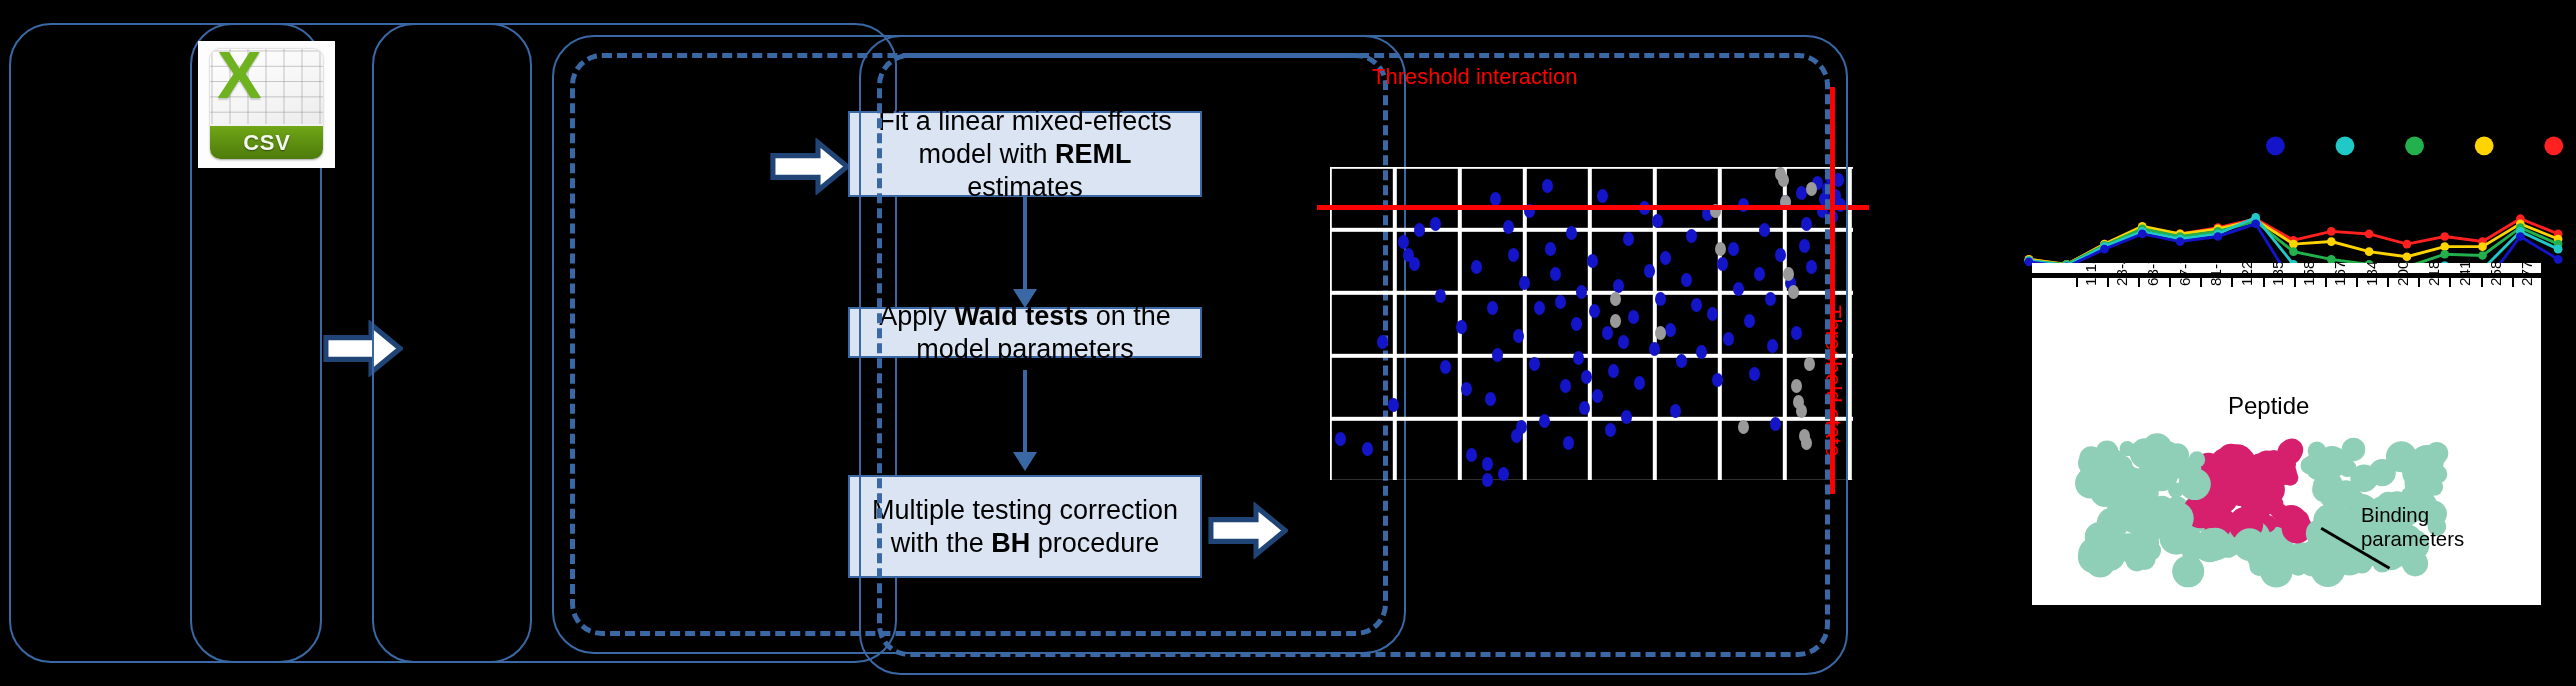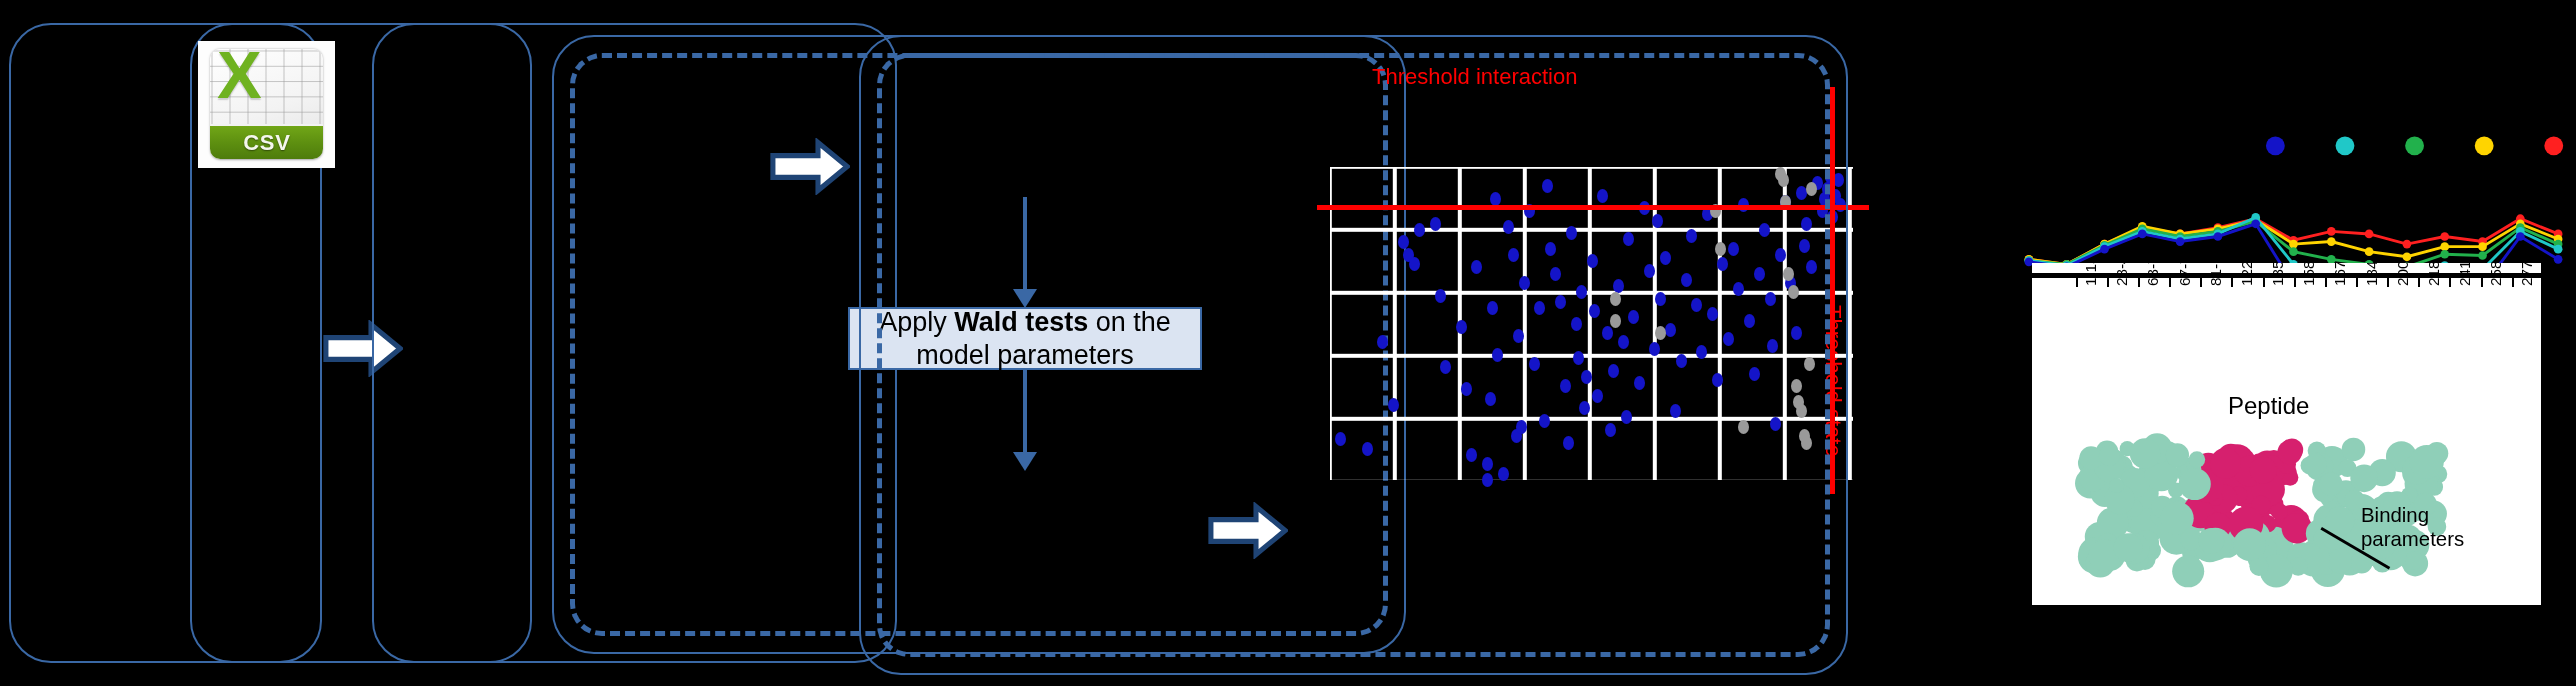--- a/index.html
+++ b/index.html
@@ -68,21 +68,21 @@
   .arrow svg{display:block;}
 
   
   .stepbox{
     position:absolute;left:848px;width:354px;
     background:#dbe4f2;border:2.2px solid #3a68a5;box-sizing:border-box;
     color:#000;display:flex;align-items:center;justify-content:center;
     text-align:center;font-size:27px;line-height:33px;padding:4.4px 7.3px;
   }
   #step-1{top:111px;height:86px;}
-  #step-2{top:307px;height:63px;}
+  #step-2{top:307px;height:51px;}
   #step-3{top:475px;height:103px;}
   .stepbox b{font-weight:bold;}
 
   .connector{position:absolute;left:1023px;width:3.6px;background:#3a68a5;}
   #conn-1{top:197px;height:94px;}
   #conn-2{top:370px;height:84px;}
   .conn-head{
     position:absolute;left:1013px;width:0;height:0;
     border-left:12.4px solid transparent;border-right:12.4px solid transparent;
     border-top:19px solid #3a68a5;
@@ -163,29 +163,35 @@
   </div>
 
   <div class="arrow" style="left:770px;top:138px;">
     <svg width="80" height="57" viewBox="0 0 110 78">
       <polygon points="4,24 66,24 66,6 106,39 66,72 66,54 4,54" fill="#ffffff" stroke="#1f4475" stroke-width="7" stroke-linejoin="miter"></polygon>
     </svg>
   </div>
 
   <div class="panel" id="panel-steps"></div>
 
+  <div class="stepbox" id="step-1">
+    <span>Fit a linear mixed-effects model with <b>REML</b> estimates</span>
+  </div>
   <div class="connector" id="conn-1"></div>
   <div class="conn-head" id="head-1"></div>
 
   <div class="stepbox" id="step-2">
     <span>Apply <b>Wald tests</b> on the model parameters</span>
   </div>
   <div class="connector" id="conn-2"></div>
   <div class="conn-head" id="head-2"></div>
 
+  <div class="stepbox" id="step-3">
+    <span>Multiple testing correction with the <b>BH</b> procedure</span>
+  </div>
 
   <div class="arrow" style="left:1208px;top:502px;">
     <svg width="80" height="57" viewBox="0 0 110 78">
       <polygon points="4,24 66,24 66,6 106,39 66,72 66,54 4,54" fill="#ffffff" stroke="#1f4475" stroke-width="7" stroke-linejoin="miter"></polygon>
     </svg>
   </div>
 
   <div class="panel dashed-inner" id="panel-volcano"></div>
 
   <div class="v-label-h">Threshold interaction</div>

